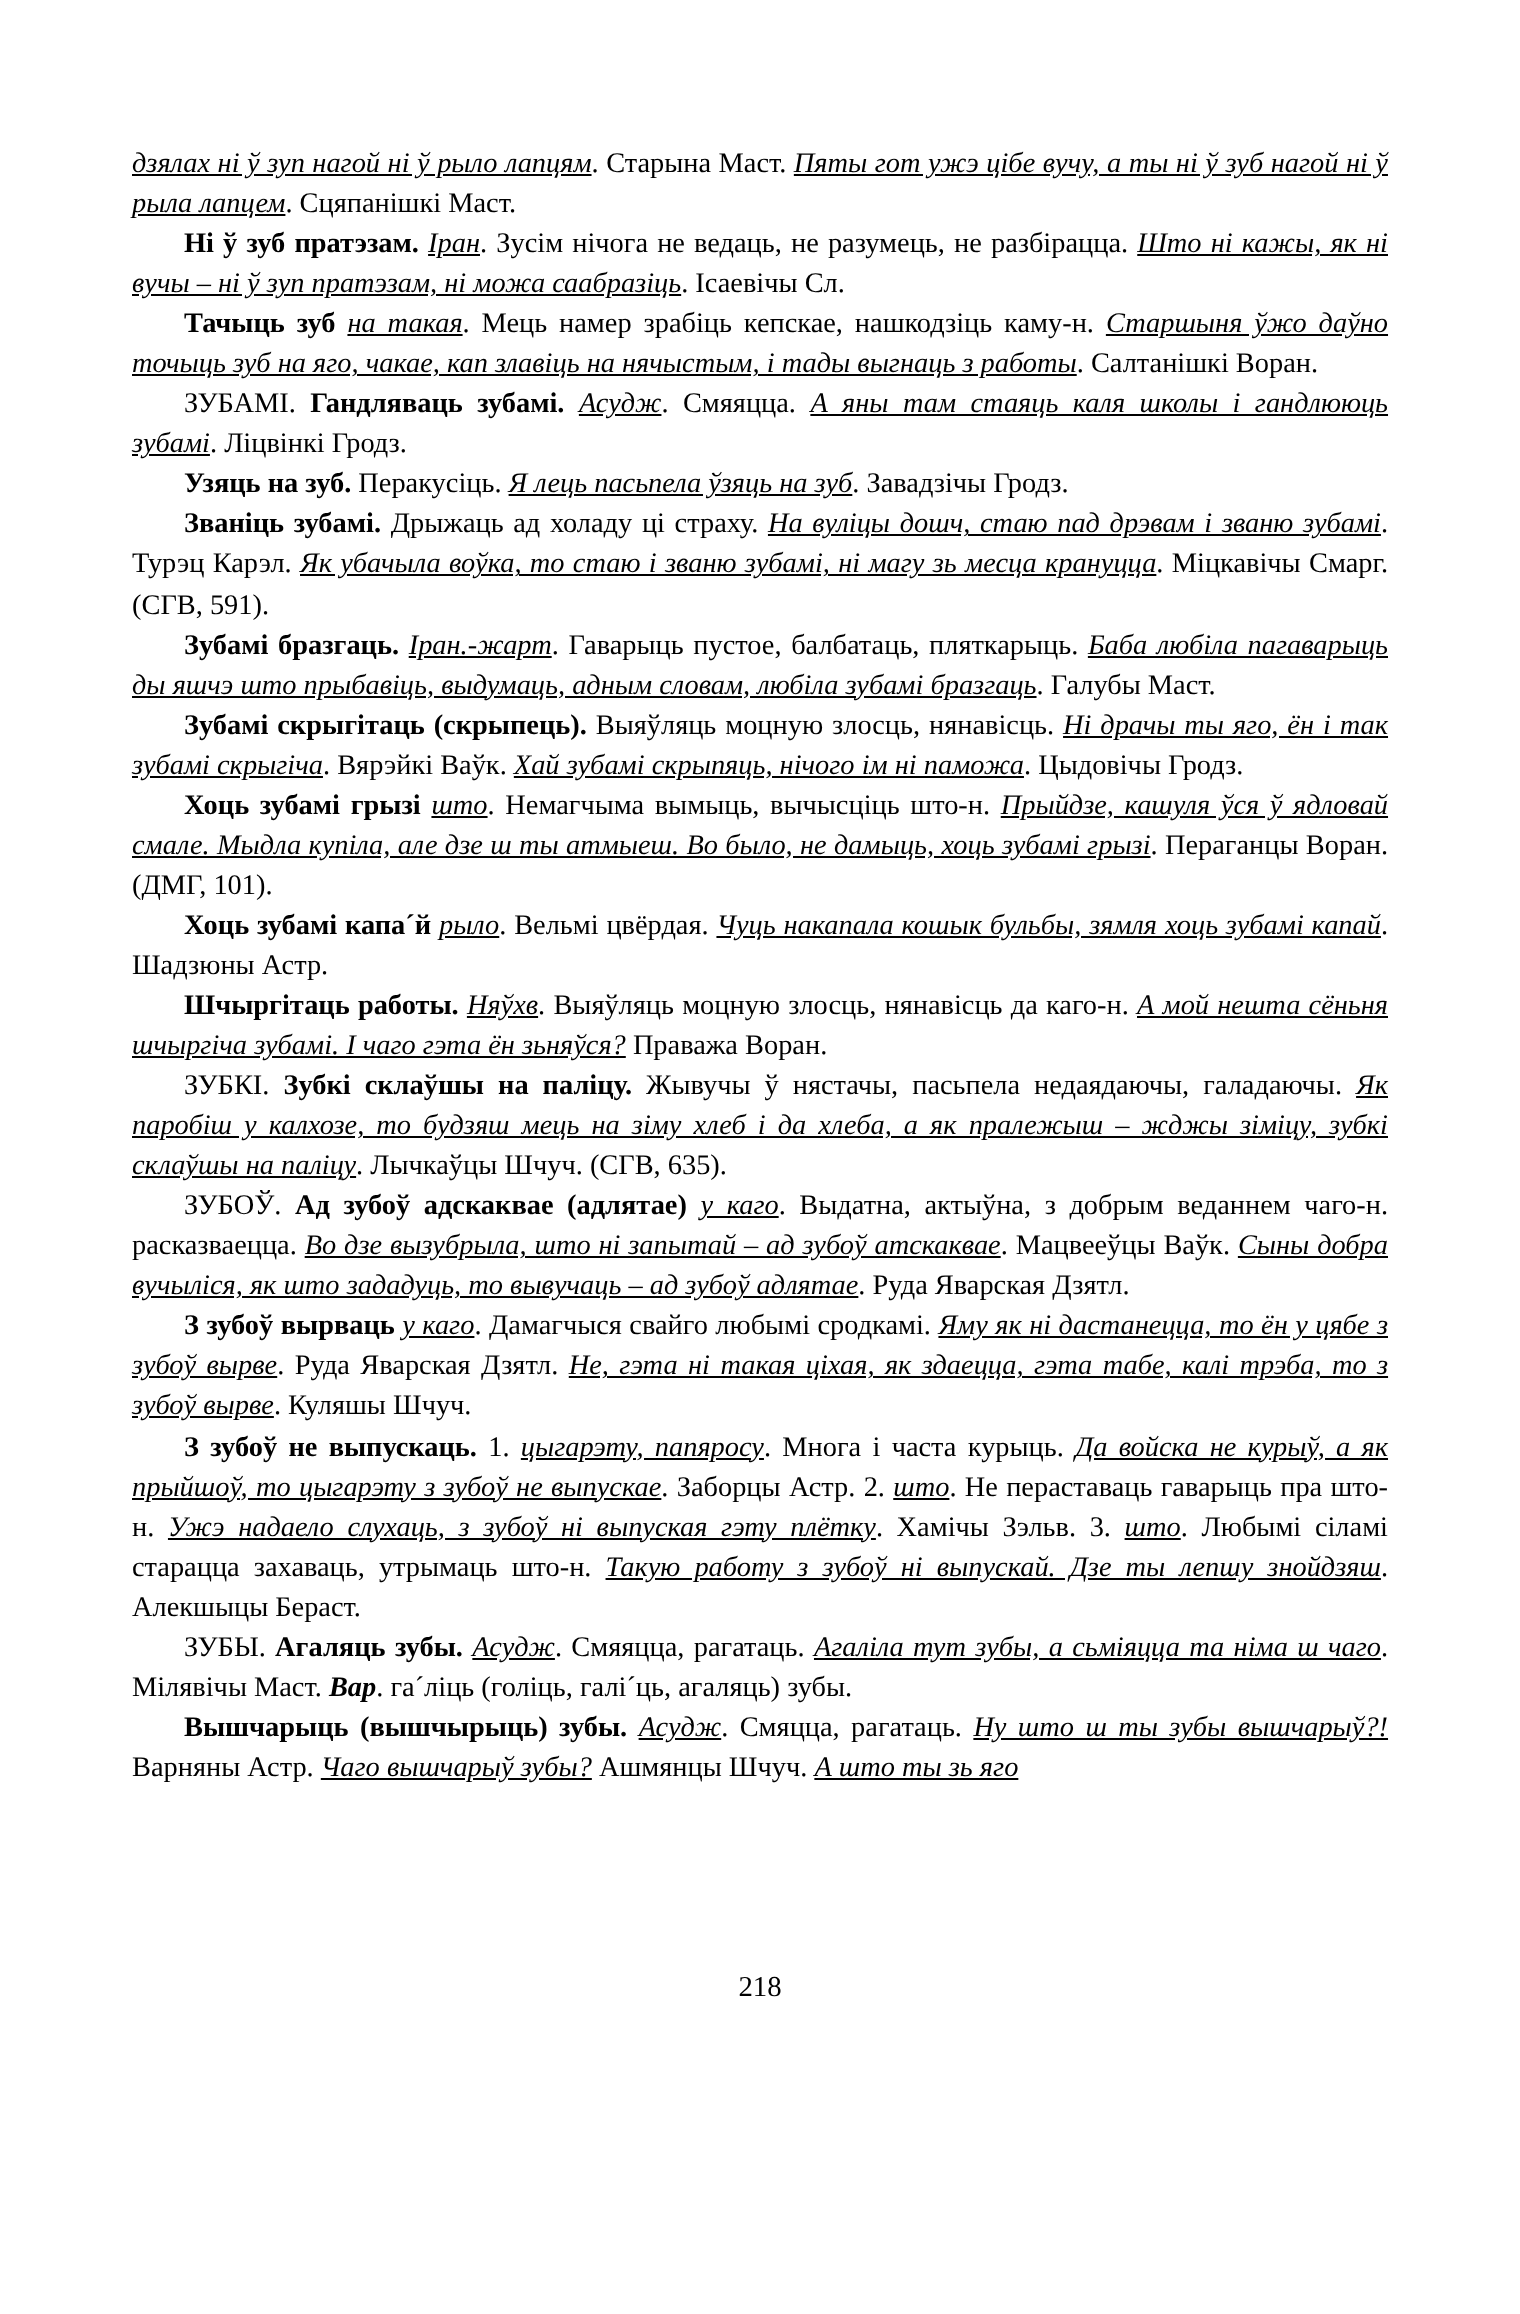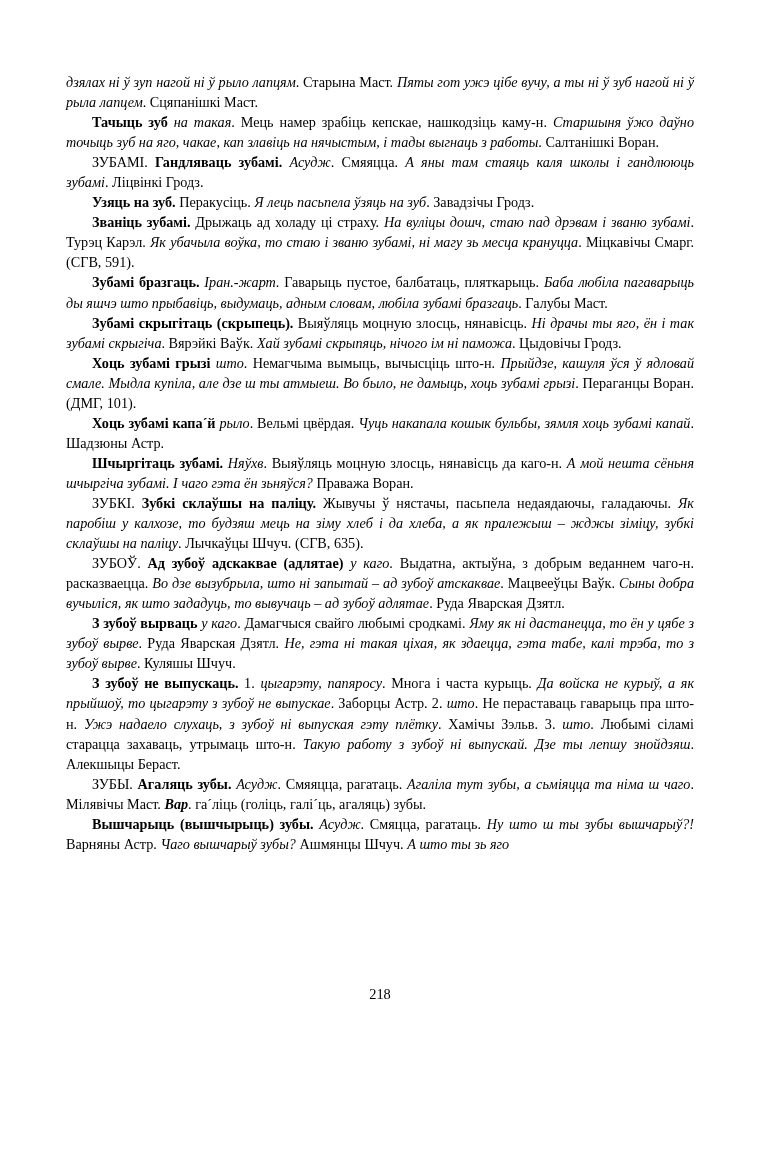--- a/index.html
+++ b/index.html
@@ -36,50 +36,51 @@
     hyphens: none;
     -webkit-hyphens: none;
   }
   p.indent {
     text-indent: 26px;
   }
   p.noindent {
     text-indent: 0;
   }
   .b    { font-weight: bold; font-style: normal; }
-  .i    { font-style: italic; font-weight: normal; }
+  .i    { font-style: italic; font-weight: normal; text-decoration: underline; }
   .bi   { font-weight: bold; font-style: italic; font-family: Liberation Serif, serif; }
   .r    { font-style: normal; font-weight: normal; }
   .page-number {
     position: absolute;
     left: 0;
     top: 984px;
     width: 760px;
     text-align: center;
     font-size: 14.4px;
     line-height: 20px;
     font-family: "Liberation Serif", "DejaVu Serif", serif;
   }
 </style>
 </head>
 <body>
 
 <div class="page">
 
   <div class="text-column" id="text-column">
       <p class="para noindent" id="p-continuation-dzyalah"><span class="i">дзялах ні ў зуп нагой ні ў рыло лапцям</span><span class="r">. Старына Маст. </span><span class="i">Пяты гот ужэ цібе вучу, а ты ні ў зуб нагой ні ў рыла лапцем</span><span class="r">. Сцяпанішкі Маст.</span></p>
+      <p class="para indent" id="p-ni-u-zub-pratezam"><span class="b">Ні ў зуб пратэзам.</span><span class="r"> </span><span class="i">Іран</span><span class="r">. Зусім нічога не ведаць, не разумець, не разбірацца. </span><span class="i">Што ні кажы, як ні вучы – ні ў зуп пратэзам, ні можа саабразіць</span><span class="r">. Ісаевічы Сл.</span></p>
       <p class="para indent" id="p-tachyts-zub"><span class="b">Тачыць зуб</span><span class="r"> </span><span class="i">на такая</span><span class="r">. Мець намер зрабіць кепскае, нашкодзіць каму-н. </span><span class="i">Старшыня ўжо даўно точыць зуб на яго, чакае, кап злавіць на нячыстым, і тады выгнаць з работы</span><span class="r">. Салтанішкі Воран.</span></p>
       <p class="para indent" id="p-zubami-handlyavats"><span class="r">ЗУБАМІ. </span><span class="b">Гандляваць зубамі.</span><span class="r"> </span><span class="i">Асудж</span><span class="r">. Смяяцца. </span><span class="i">А яны там стаяць каля школы і гандлююць зубамі</span><span class="r">. Ліцвінкі Гродз.</span></p>
       <p class="para indent" id="p-uzyats-na-zub"><span class="b">Узяць на зуб.</span><span class="r"> Перакусіць. </span><span class="i">Я лець пасьпела ўзяць на зуб</span><span class="r">. Завадзічы Гродз.</span></p>
       <p class="para indent" id="p-zvanits-zubami"><span class="b">Званіць зубамі.</span><span class="r"> Дрыжаць ад холаду ці страху. </span><span class="i">На вуліцы дошч, стаю пад дрэвам і званю зубамі</span><span class="r">. Турэц Карэл. </span><span class="i">Як убачыла воўка, то стаю і званю зубамі, ні магу зь месца крануцца</span><span class="r">. Міцкавічы Смарг. (СГВ, 591).</span></p>
       <p class="para indent" id="p-zubami-brazgats"><span class="b">Зубамі бразгаць.</span><span class="r"> </span><span class="i">Іран.-жарт</span><span class="r">. Гаварыць пустое, балбатаць, пляткарыць. </span><span class="i">Баба любіла пагаварыць ды яшчэ што прыбавіць, выдумаць, адным словам, любіла зубамі бразгаць</span><span class="r">. Галубы Маст.</span></p>
       <p class="para indent" id="p-zubami-skrygitats"><span class="b">Зубамі скрыгітаць (скрыпець).</span><span class="r"> Выяўляць моцную злосць, нянавісць. </span><span class="i">Ні драчы ты яго, ён і так зубамі скрыгіча</span><span class="r">. Вярэйкі Ваўк. </span><span class="i">Хай зубамі скрыпяць, нічого ім ні паможа</span><span class="r">. Цыдовічы Гродз.</span></p>
       <p class="para indent" id="p-hots-zubami-hryzi"><span class="b">Хоць зубамі грызі</span><span class="r"> </span><span class="i">што</span><span class="r">. Немагчыма вымыць, вычысціць што-н. </span><span class="i">Прыйдзе, кашуля ўся ў ядловай смале. Мыдла купіла, але дзе ш ты атмыеш. Во было, не дамыць, хоць зубамі грызі</span><span class="r">. Пераганцы Воран. (ДМГ, 101).</span></p>
       <p class="para indent" id="p-hots-zubami-kapaj"><span class="b">Хоць зубамі капа´й</span><span class="r"> </span><span class="i">рыло</span><span class="r">. Вельмі цвёрдая. </span><span class="i">Чуць накапала кошык бульбы, зямля хоць зубамі капай</span><span class="r">. Шадзюны Астр.</span></p>
-      <p class="para indent" id="p-shchyrgitats-zubami"><span class="b">Шчыргітаць зубамі.</span><span class="r"> </span><span class="i">Няўхв</span><span class="r">. Выяўляць моцную злосць, нянавісць да каго-н. </span><span class="i">А мой нешта сёньня шчыргіча зубамі. І чаго гэта ён зьняўся?</span><span class="r"> Праважа Воран.</span></p>
+      <p class="para indent" id="p-shchyrgitats-zubami"><span class="b">Шчыргітаць работы.</span><span class="r"> </span><span class="i">Няўхв</span><span class="r">. Выяўляць моцную злосць, нянавісць да каго-н. </span><span class="i">А мой нешта сёньня шчыргіча зубамі. І чаго гэта ён зьняўся?</span><span class="r"> Праважа Воран.</span></p>
       <p class="para indent" id="p-zubki-sklaushy"><span class="r">ЗУБКІ. </span><span class="b">Зубкі склаўшы на паліцу.</span><span class="r"> Жывучы ў нястачы, пасьпела недаядаючы, галадаючы. </span><span class="i">Як паробіш у калхозе, то будзяш мець на зіму хлеб і да хлеба, а як пралежыш – жджы зіміцу, зубкі склаўшы на паліцу</span><span class="r">. Лычкаўцы Шчуч. (СГВ, 635).</span></p>
       <p class="para indent" id="p-ad-zubou-adskakvae"><span class="r">ЗУБОЎ. </span><span class="b">Ад зубоў адскаквае (адлятае)</span><span class="r"> </span><span class="i">у каго</span><span class="r">. Выдатна, актыўна, з добрым веданнем чаго-н. расказваецца. </span><span class="i">Во дзе вызубрыла, што ні запытай – ад зубоў атскаквае</span><span class="r">. Мацвееўцы Ваўк. </span><span class="i">Сыны добра вучыліся, як што зададуць, то вывучаць – ад зубоў адлятае</span><span class="r">. Руда Яварская Дзятл.</span></p>
       <p class="para indent" id="p-z-zubou-vyrvats"><span class="b">З зубоў вырваць</span><span class="r"> </span><span class="i">у каго</span><span class="r">. Дамагчыся свайго любымі сродкамі. </span><span class="i">Яму як ні дастанецца, то ён у цябе з зубоў вырве</span><span class="r">. Руда Яварская Дзятл. </span><span class="i">Не, гэта ні такая ціхая, як здаецца, гэта табе, калі трэба, то з зубоў вырве</span><span class="r">. Куляшы Шчуч.</span></p>
       <p class="para indent" id="p-z-zubou-ne-vypuskats"><span class="b">З зубоў не выпускаць.</span><span class="r"> 1. </span><span class="i">цыгарэту, папяросу</span><span class="r">. Многа і часта курыць. </span><span class="i">Да войска не курыў, а як прыйшоў, то цыгарэту з зубоў не выпускае</span><span class="r">. Заборцы Астр. 2. </span><span class="i">што</span><span class="r">. Не пераставаць гаварыць пра што-н. </span><span class="i">Ужэ надаело слухаць, з зубоў ні выпуская гэту плётку</span><span class="r">. Хамічы Зэльв. 3. </span><span class="i">што</span><span class="r">. Любымі сіламі старацца захаваць, утрымаць што-н. </span><span class="i">Такую работу з зубоў ні выпускай. Дзе ты лепшу знойдзяш</span><span class="r">. Алекшыцы Бераст.</span></p>
       <p class="para indent" id="p-zuby-agalyats"><span class="r">ЗУБЫ. </span><span class="b">Агаляць зубы.</span><span class="r"> </span><span class="i">Асудж</span><span class="r">. Смяяцца, рагатаць. </span><span class="i">Агаліла тут зубы, а сьміяцца та німа ш чаго</span><span class="r">. Мілявічы Маст. </span><span class="bi">Вар</span><span class="r">. га´ліць (голіць, галі´ць, агаляць) зубы.</span></p>
       <p class="para indent" id="p-vyshcharyts-zuby"><span class="b">Вышчарыць (вышчырыць) зубы.</span><span class="r"> </span><span class="i">Асудж</span><span class="r">. Смяцца, рагатаць. </span><span class="i">Ну што ш ты зубы вышчарыў?!</span><span class="r"> Варняны Астр. </span><span class="i">Чаго вышчарыў зубы?</span><span class="r"> Ашмянцы Шчуч. </span><span class="i">А што ты зь яго</span></p>
     </div>
 
   <div class="page-number">218</div>
 

